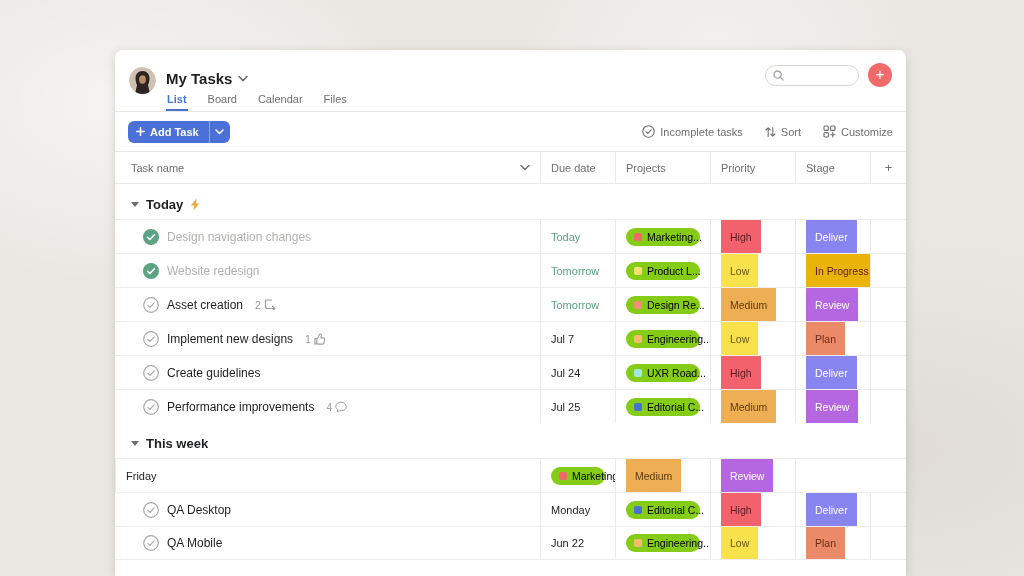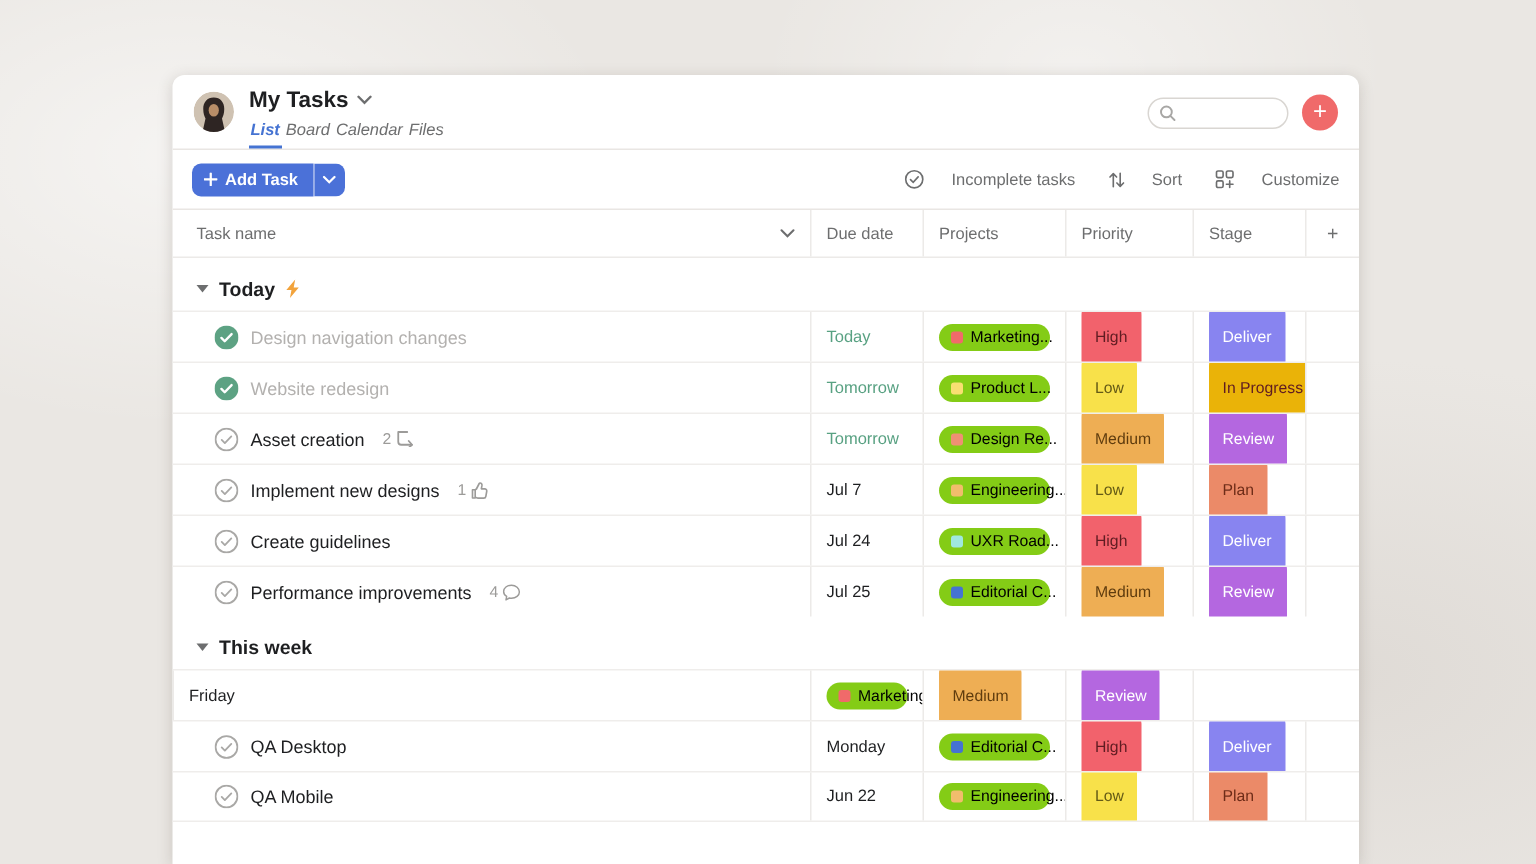--- a/index.html
+++ b/index.html
@@ -16,39 +16,39 @@
       radial-gradient(500px 300px at 88% 78%, rgba(210,204,198,.45), rgba(210,204,198,0) 70%),
       radial-gradient(300px 200px at 70% 8%, rgba(255,255,255,.4), rgba(255,255,255,0) 70%);
   }
   .card {
     position:absolute; left:115px; top:50px; width:791px; height:526px;
     background:#fff; border-radius:8px 8px 0 0;
     box-shadow:0 2px 10px rgba(60,50,40,.18);
     overflow:hidden;
   }
   
-  .card-header { height:50px; border-bottom:1px solid #e9e6e3; position:relative; display:flex; align-items:center; padding:0 14px; }
+  .card-header { height:62px; border-bottom:1px solid #e9e6e3; position:relative; display:flex; align-items:center; padding:0 14px; }
   .avatar { width:27px; height:27px; border-radius:50%; overflow:hidden; flex:0 0 27px; }
   .title-block { margin-left:10px; display:flex; flex-direction:column; height:100%; justify-content:flex-end; }
   .title-row { display:flex; align-items:center; gap:6px; margin-top:7px; }
   .page-title { font-size:15px; font-weight:bold; color:#1e1f21; }
-  .tabs { display:flex; gap:2px; margin-top:3px;font-style:italic; }
+  .tabs { display:flex; gap:19px; margin-top:3px; }
   .tab { font-size:11px; color:#6d6e6f; padding:3px 1px 6px; cursor:pointer; }
   .tab.active { color:#4573d2; border-bottom:2px solid #4573d2; padding-bottom:4px; font-weight:bold; }
   .header-right { position:absolute; right:14px; top:13px; display:flex; align-items:center; gap:9px; }
   .search-box { width:94px; height:21px; border:1px solid #d9d6d2; border-radius:11px; display:flex; align-items:center; padding:0 7px; background:#fff; }
   .search-box input { border:none; outline:none; width:70px; font-size:10px; margin-left:4px; background:transparent; }
   .plus-btn { width:24px; height:24px; border-radius:50%; background:#f06a6a; color:#fff; display:flex; align-items:center; justify-content:center; font-size:16px; line-height:1; border:none; cursor:pointer; }
   
   .toolbar { height:40px; border-bottom:1px solid #e9e6e3; display:flex; align-items:center; padding:0 13px; }
   .add-task { display:flex; cursor:pointer; }
   .add-task-main { background:#4b71d8; color:#fff; font-size:11px; font-weight:bold; padding:5px 10px 5px 8px; border-radius:6px 0 0 6px; display:flex; align-items:center; gap:5px; }
   .add-task-caret { background:#4b71d8; border-left:1px solid rgba(255,255,255,.4); border-radius:0 6px 6px 0; width:21px; display:flex; align-items:center; justify-content:center; }
   .toolbar-right { margin-left:auto; display:flex; gap:22px; }
-  .tool-item { display:flex; align-items:center; gap:18px; font-size:11px; color:#6d6e6f; cursor:pointer; }
+  .tool-item { display:flex; align-items:center; gap:5px; font-size:11px; color:#6d6e6f; cursor:pointer; }
   
   .col-header { display:grid; grid-template-columns:425px 75px 95px 85px 75px 36px; height:32px; font-size:11px; color:#6d6e6f; border-bottom:1px solid #eceae8; }
   .col-header > div { display:flex; align-items:center; padding:0 10px; }
   .col-header > div.c { border-left:1px solid #eceae8; }
   .col-task { justify-content:space-between; padding-left:16px !important; }
   .col-plus { justify-content:center; color:#6d6e6f; font-size:13px; }
   
   .section-header { display:flex; align-items:center; gap:7px; padding:13px 16px 7px; }
   .section-title { font-size:13px; font-weight:bold; color:#1e1f21; }
   .tri { width:0; height:0; border-left:4px solid transparent; border-right:4px solid transparent; border-top:5px solid #6d6e6f; cursor:pointer; }

